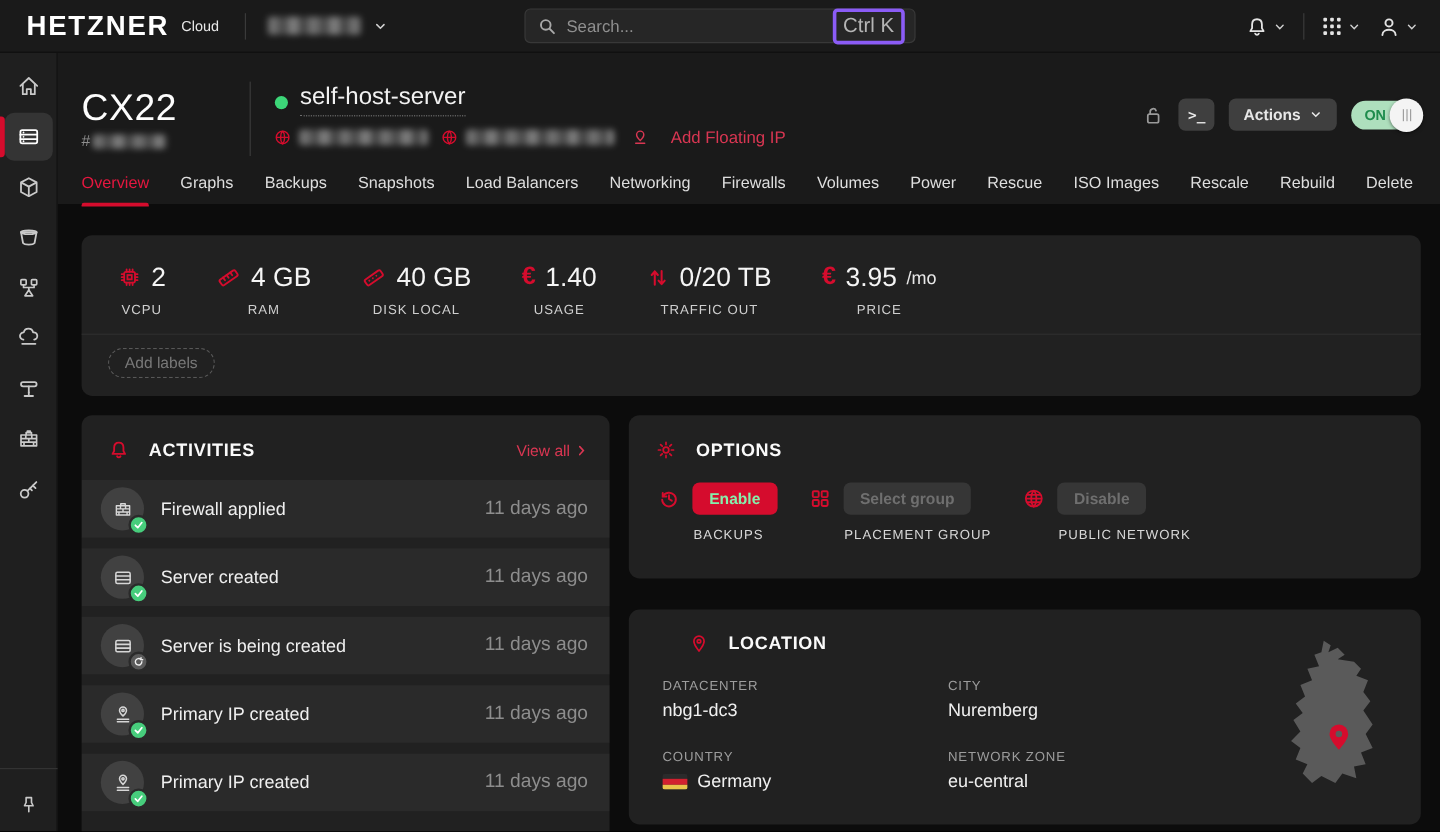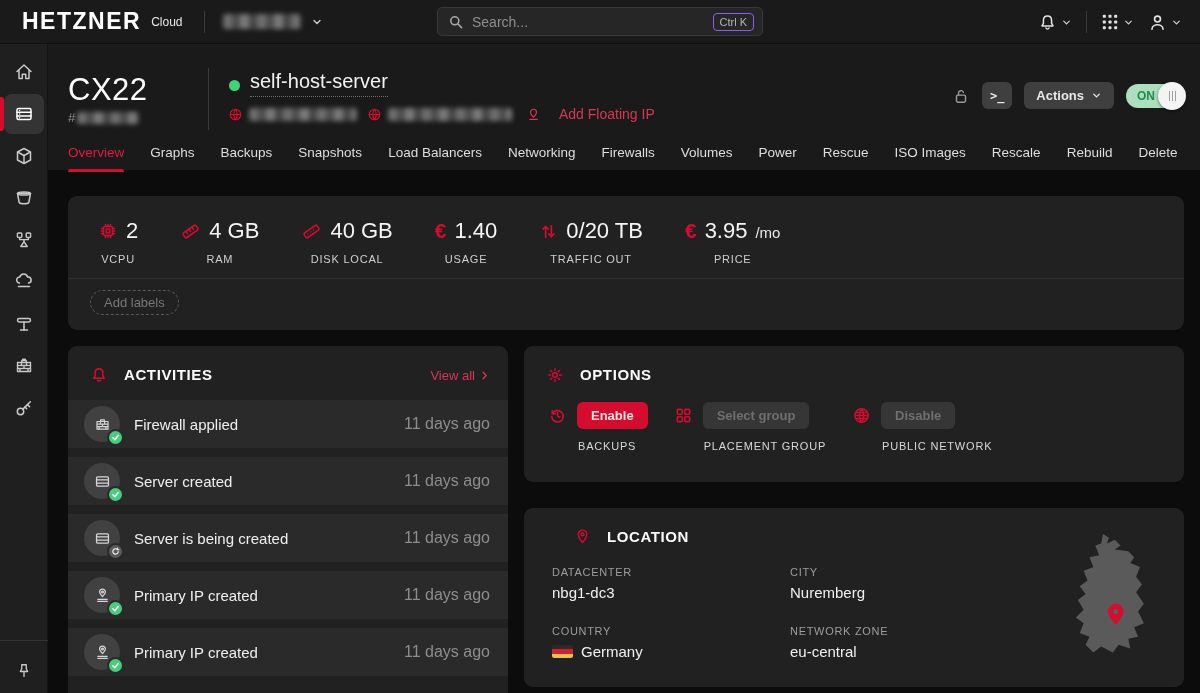--- a/index.html
+++ b/index.html
@@ -12,21 +12,21 @@
   .brand { font-size:23px; font-weight:bold; letter-spacing:1.5px; color:#fff; margin-left:22px; }
   .brand-suffix { font-size:12px; color:#e8e8e8; margin-left:10px; }
   .tb-divider { width:1px; height:22px; background:#3a3a3a; margin:0 18px 0 22px; }
   .project-select { display:flex; align-items:center; gap:10px; cursor:pointer; }
   .blurred { background:repeating-linear-gradient(90deg,#7d7d7d 0 9px,#565656 9px 17px,#8b8b8b 17px 26px,#4e4e4e 26px 34px); filter:blur(2.5px); border-radius:3px; opacity:.85; }
   .proj-blur { width:78px; height:15px; }
   .chev { color:#cfcfcf; }
   .searchbar { position:absolute; left:437px; top:7px; width:326px; height:29px; background:#262626; border:1px solid #383838; border-radius:5px; display:flex; align-items:center; padding:0 8px 0 10px; }
   .searchbar input { flex:1; background:transparent; border:none; outline:none; color:#bdbdbd; font-size:14px; margin-left:8px; font-family:"Liberation Sans",sans-serif; }
   .searchbar input::placeholder { color:#8f8f8f; }
-  .kbd { border:1px solid #8b5cf6; border-radius:4px; color:#b5b5b5; font-size:11px; padding:2px 6px; white-space:nowrap; }
+  .kbd { border:3px solid #8b5cf6; border-radius:4px; color:#b5b5b5; font-size:17px; padding:2px 6px; white-space:nowrap; }
   .tb-right { position:absolute; right:18px; top:0; height:44px; display:flex; align-items:center; gap:14px; }
   .tb-item { display:flex; align-items:center; gap:4px; cursor:pointer; color:#e3e3e3; }
   .tb-sep { width:1px; height:22px; background:#3a3a3a; }
 
   
   .sidebar { position:absolute; left:0; top:44px; width:48px; height:649px; background:#1f1f1f; border-right:1px solid #131313; display:flex; flex-direction:column; align-items:center; padding-top:8px; z-index:4; }
   .sb-item { position:relative; width:40px; height:40px; margin-bottom:2px; border-radius:8px; display:flex; align-items:center; justify-content:center; color:#c9c9c9; cursor:pointer; }
   .sb-item.active { background:#343434; color:#ffffff; }
   .sb-item.active::before { content:""; position:absolute; left:-4px; top:3px; width:4px; height:34px; background:#d50c2d; border-radius:0 3px 3px 0; }
   .sb-bottom { margin-top:auto; width:48px; display:flex; flex-direction:column; align-items:center; }
@@ -68,21 +68,21 @@
   .stat { display:flex; flex-direction:column; align-items:center; }
   .stat-top { display:flex; align-items:center; gap:8px; color:#f2f2f2; }
   .stat-icon { color:#d50c2d; display:flex; }
   .stat-euro { color:#d50c2d; font-size:21px; font-weight:bold; }
   .stat-value { font-size:22px; color:#f5f5f5; }
   .stat-suffix { font-size:15px; color:#e8e8e8; align-self:flex-end; padding-bottom:3px; }
   .stat-label { font-size:11px; color:#cfcfcf; letter-spacing:.8px; margin-top:9px; }
   .stats-divider { position:absolute; left:0; right:0; top:82px; height:1px; background:#2f2f2f; }
   .add-labels { position:absolute; left:22px; top:94px; border:1px dashed #585858; border-radius:13px; background:transparent; color:#787878; font-size:13px; padding:4px 13px; cursor:pointer; font-family:"Liberation Sans",sans-serif; }
 
-  .panel-title { display:flex; align-items:flex-start; gap:16px; padding:20px 0 0 22px; }
+  .panel-title { display:flex; align-items:center; gap:16px; padding:20px 0 0 22px; }
   .panel-title .pt-icon { color:#d50c2d; display:flex; }
   .panel-title .pt-text { font-size:15px; font-weight:bold; letter-spacing:.6px; color:#fafafa; }
 
   
   .panel-activities { left:20px; top:176px; width:440px; height:400px; overflow:hidden; }
   .view-all { position:absolute; right:18px; top:22px; color:#d93652; font-size:13px; display:flex; align-items:center; gap:4px; cursor:pointer; }
   .act-rows { margin-top:16px; }
   .act-row { height:48px; background:#2a2a2a; margin-bottom:9px; display:flex; align-items:center; padding:0 18px 0 16px; }
   .avatar { position:relative; width:36px; height:36px; border-radius:50%; background:#414141; display:flex; align-items:center; justify-content:center; color:#d6d6d6; flex:none; }
   .badge { position:absolute; right:-4px; bottom:-4px; width:17px; height:17px; border-radius:50%; border:2px solid #2a2a2a; display:flex; align-items:center; justify-content:center; }
@@ -91,21 +91,21 @@
   .act-title { margin-left:14px; font-size:15px; color:#efefef; }
   .act-time { margin-left:auto; font-size:16px; color:#8d8d8d; }
 
   
   .panel-options { left:476px; top:176px; width:660px; height:136px; }
   .opt-row { display:flex; align-items:flex-start; padding:18px 0 0 24px; gap:26px; }
   .opt-item { display:flex; flex-direction:column; }
   .opt-main { display:flex; align-items:center; gap:10px; }
   .opt-icon { color:#d50c2d; display:flex; }
   .btn { border:none; border-radius:6px; height:27px; padding:0 14px; font-size:13px; font-weight:bold; cursor:pointer; font-family:"Liberation Sans",sans-serif; }
-  .btn-primary { background:#d50c2d; color:#e5e5e5; }
+  .btn-primary { background:#d50c2d; color:#86efac; }
   .btn-disabled { background:#363636; color:#6f6f6f; cursor:default; }
   .opt-label { font-size:11px; color:#d8d8d8; letter-spacing:.8px; margin-top:11px; margin-left:30px; }
 
   
   .panel-location { left:476px; top:338px; width:660px; height:179px;padding-left:28px; }
   .loc-grid { position:absolute; left:28px; top:58px; display:grid; grid-template-columns:238px 240px; grid-row-gap:24px; }
   .loc-label { font-size:11px; color:#9d9d9d; letter-spacing:.7px; margin-bottom:6px; }
   .loc-value { font-size:15px; color:#f0f0f0; display:flex; align-items:center; gap:8px; }
   .flag { width:21px; height:13px; border-radius:2px; overflow:hidden; display:inline-flex; flex-direction:column; flex:none; }
   .flag i { flex:1; } .flag i:nth-child(1){background:#2b2b2b;} .flag i:nth-child(2){background:#d2202f;} .flag i:nth-child(3){background:#e8c34b;}

